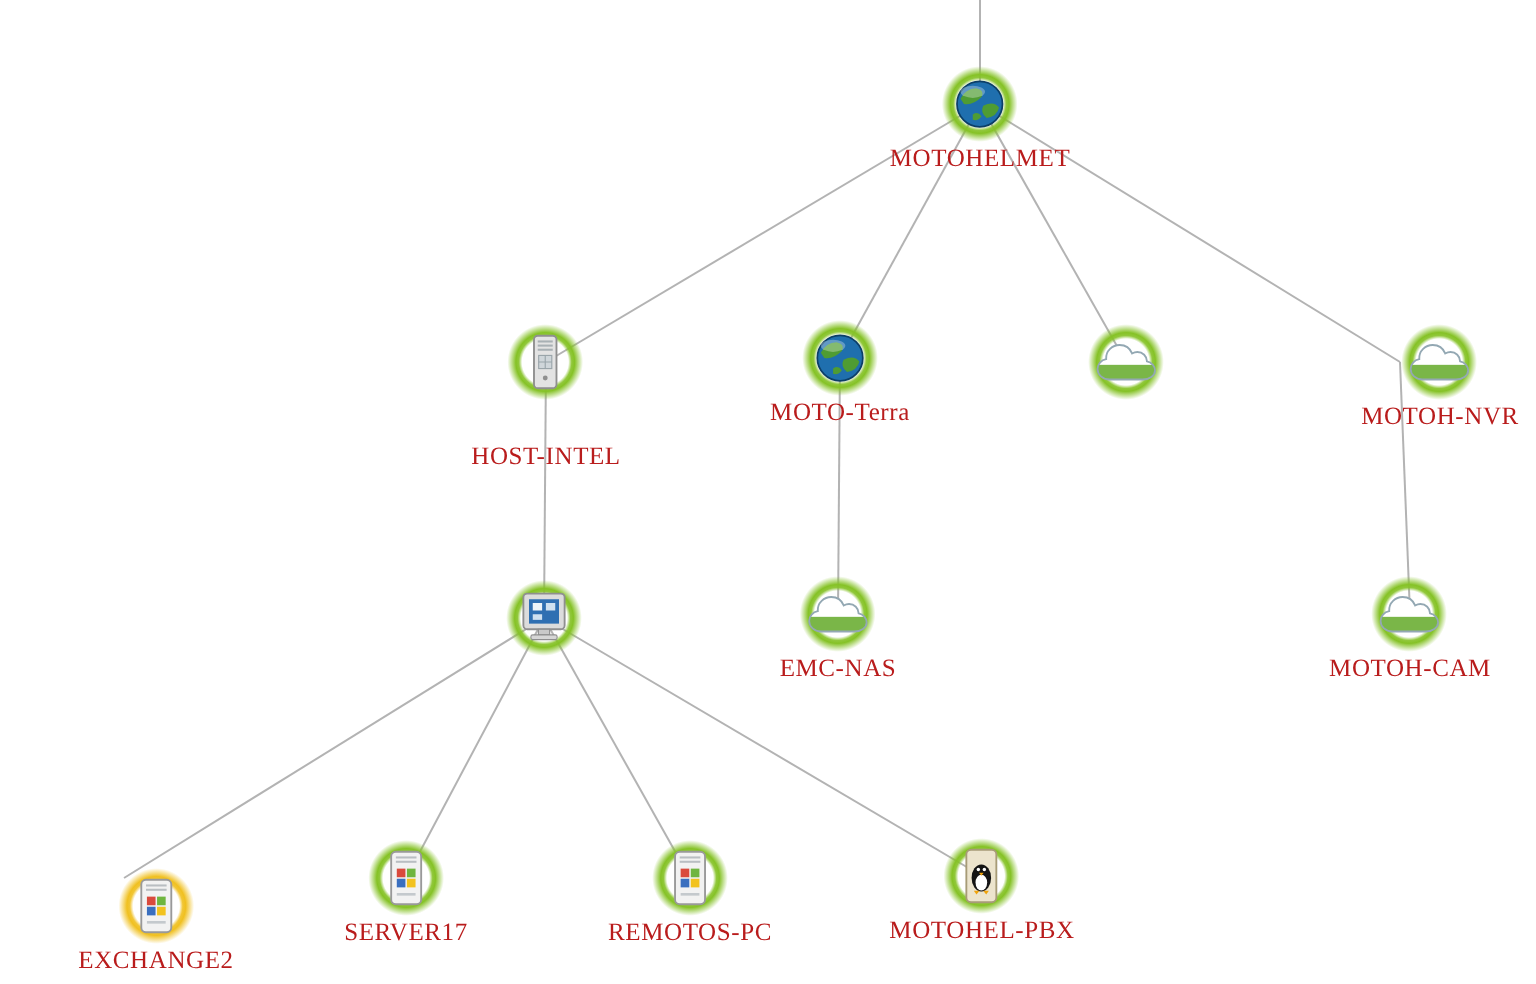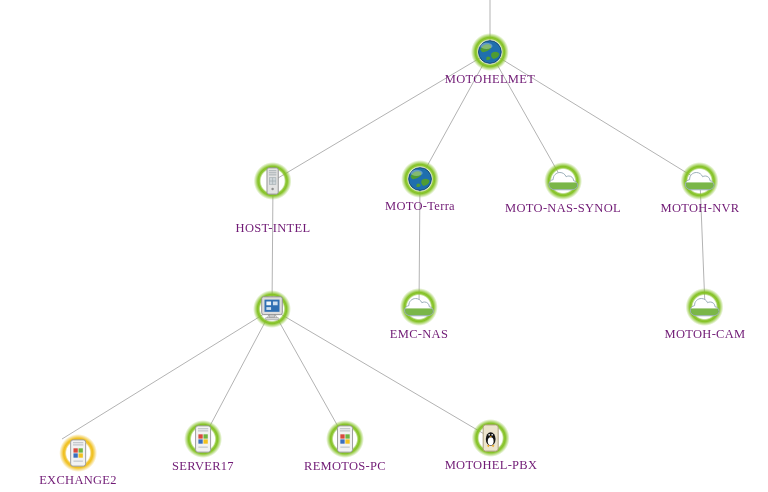--- a/index.html
+++ b/index.html
@@ -31,21 +31,21 @@
     height: 42px;
     border-radius: 50%;
     display: flex;
     align-items: center;
     justify-content: center;
   }
   .label {
     margin-top: -1px;
     font-size: 12.5px;
     letter-spacing: 0.3px;
-    color: #701a75;
+    color: #b91c1c;
     white-space: nowrap;
     text-align: center;
   }
 </style>
 </head>
 <body>
 
 <div class="canvas">
   <svg class="edges" xmlns="http://www.w3.org/2000/svg">
       <line x1="490" y1="-14" x2="490" y2="52" stroke="#b3b3b3" stroke-width="1"></line>
@@ -114,23 +114,22 @@
                 <clipPath id="cl4">
                   <path d="M27.5 23 H9.5 C5.8 23 3 20.4 3 17.3 C3 14.6 5 12.4 7.7 11.9 C7.4 7.3 11.2 4.2 15 4.2 C18.1 4.2 20.7 6 21.8 8.8 C22.7 8.3 23.7 8 24.7 8 C27.6 8 29.9 10.3 29.9 13.1 C32.4 13.6 34.3 15.6 34.3 18.1 C34.3 20.8 31.3 23 27.5 23 Z"></path>
                 </clipPath>
               </defs>
               <path d="M27.5 23 H9.5 C5.8 23 3 20.4 3 17.3 C3 14.6 5 12.4 7.7 11.9 C7.4 7.3 11.2 4.2 15 4.2 C18.1 4.2 20.7 6 21.8 8.8 C22.7 8.3 23.7 8 24.7 8 C27.6 8 29.9 10.3 29.9 13.1 C32.4 13.6 34.3 15.6 34.3 18.1 C34.3 20.8 31.3 23 27.5 23 Z" fill="#ffffff"></path>
               <rect x="0" y="15" width="37" height="13" fill="#7ab648" clip-path="url(#cl4)"></rect>
               <path d="M27.5 23 H9.5 C5.8 23 3 20.4 3 17.3 C3 14.6 5 12.4 7.7 11.9 C7.4 7.3 11.2 4.2 15 4.2 C18.1 4.2 20.7 6 21.8 8.8 C22.7 8.3 23.7 8 24.7 8 C27.6 8 29.9 10.3 29.9 13.1 C32.4 13.6 34.3 15.6 34.3 18.1 C34.3 20.8 31.3 23 27.5 23 Z" fill="none" stroke="#93a8b3" stroke-width="1"></path>
             </svg>
           </div>
         </div>
-        <div class="label">MOTO-NAS-SYNOL</div>
-      </div>
-      <div class="node" style="left: 700px; top: 160px;">
+      </div>
+      <div class="node" style="left: 720px; top: 160px;">
         <div class="iconwrap" style="background: radial-gradient(circle closest-side, rgba(255, 255, 255, 0) 55%, rgba(133, 194, 38, 0.9) 63%, rgb(133, 194, 38) 70%, rgba(133, 194, 38, 0) 90%);">
           <div style="display: flex;">
             <svg width="34" height="27" viewBox="0 0 37 28">
               <defs>
                 <clipPath id="cl5">
                   <path d="M27.5 23 H9.5 C5.8 23 3 20.4 3 17.3 C3 14.6 5 12.4 7.7 11.9 C7.4 7.3 11.2 4.2 15 4.2 C18.1 4.2 20.7 6 21.8 8.8 C22.7 8.3 23.7 8 24.7 8 C27.6 8 29.9 10.3 29.9 13.1 C32.4 13.6 34.3 15.6 34.3 18.1 C34.3 20.8 31.3 23 27.5 23 Z"></path>
                 </clipPath>
               </defs>
               <path d="M27.5 23 H9.5 C5.8 23 3 20.4 3 17.3 C3 14.6 5 12.4 7.7 11.9 C7.4 7.3 11.2 4.2 15 4.2 C18.1 4.2 20.7 6 21.8 8.8 C22.7 8.3 23.7 8 24.7 8 C27.6 8 29.9 10.3 29.9 13.1 C32.4 13.6 34.3 15.6 34.3 18.1 C34.3 20.8 31.3 23 27.5 23 Z" fill="#ffffff"></path>
               <rect x="0" y="15" width="37" height="13" fill="#7ab648" clip-path="url(#cl5)"></rect>

